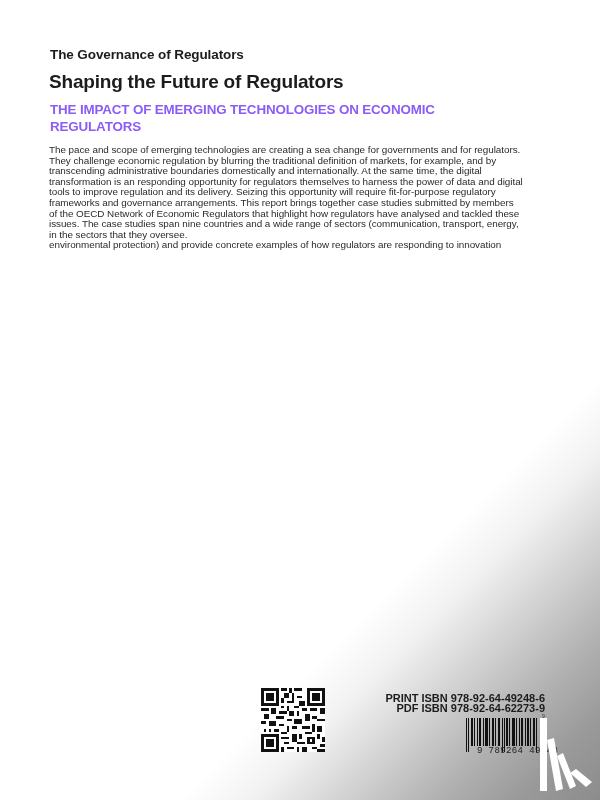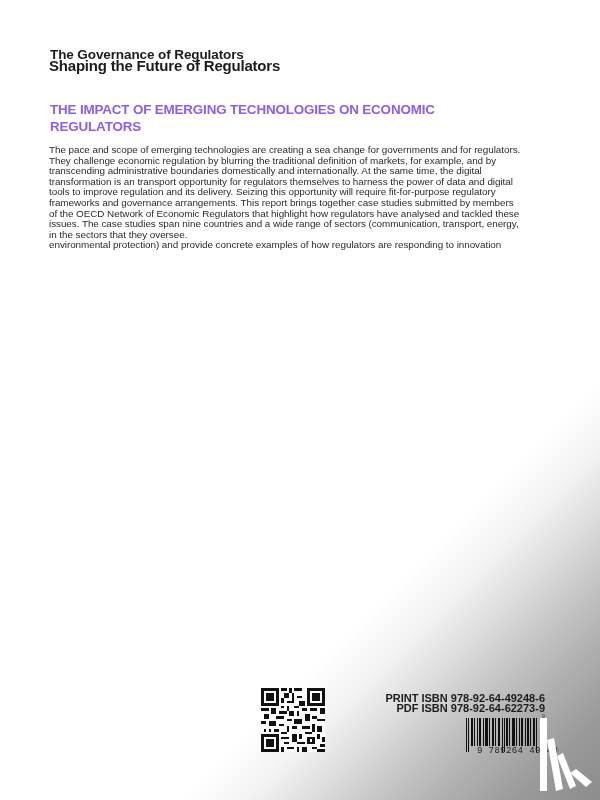--- a/index.html
+++ b/index.html
@@ -41,22 +41,22 @@
       top: 47px;
       font-size: 13.5px;
       font-weight: bold;
       letter-spacing: -0.1px;
       color: #1c1c1c;
       white-space: nowrap;
     }
     .main-title {
       position: absolute;
       left: 49px;
-      top: 57px;
-      font-size: 15px;
+      top: 71px;
+      font-size: 19px;
       font-weight: bold;
       letter-spacing: -0.2px;
       color: #1c1c1c;
       white-space: nowrap;
     }
     .subtitle {
       position: absolute;
       left: 50px;
       top: 101px;
       width: 440px;
@@ -148,21 +148,21 @@
 
   <div class="subtitle">
     <span class="line">THE IMPACT OF EMERGING TECHNOLOGIES ON ECONOMIC</span>
     <span class="line">REGULATORS</span>
   </div>
 
   <div class="body-text">
     <span class="line">The pace and scope of emerging technologies are creating a sea change for governments and for regulators.</span>
     <span class="line">They challenge economic regulation by blurring the traditional definition of markets, for example, and by</span>
     <span class="line">transcending administrative boundaries domestically and internationally. At the same time, the digital</span>
-    <span class="line">transformation is an transport opportunity for regulators themselves to harness the power of data and digital</span>
+    <span class="line">transformation is an responding opportunity for regulators themselves to harness the power of data and digital</span>
     <span class="line">tools to improve regulation and its delivery. Seizing this opportunity will require fit-for-purpose regulatory</span>
     <span class="line">frameworks and governance arrangements. This report brings together case studies submitted by members</span>
     <span class="line">of the OECD Network of Economic Regulators that highlight how regulators have analysed and tackled these</span>
     <span class="line">issues. The case studies span nine countries and a wide range of sectors (communication, transport, energy,</span>
     <span class="line">in the sectors that they oversee.</span>
     <span class="line">environmental protection) and provide concrete examples of how regulators are responding to innovation</span>
   </div>
 
   <svg class="qr-code" viewBox="0 0 25 25" shape-rendering="crispEdges">
     <rect x="0" y="0" width="25" height="25" fill="#ffffff"></rect>

